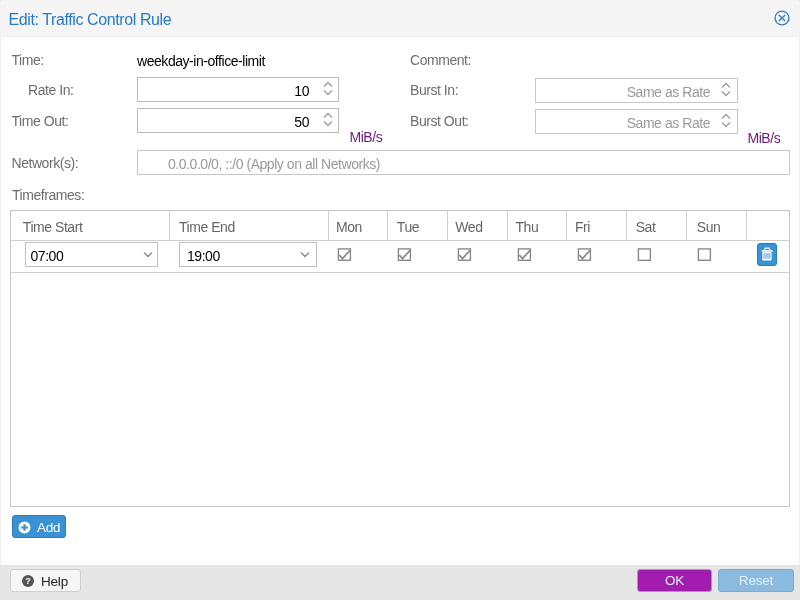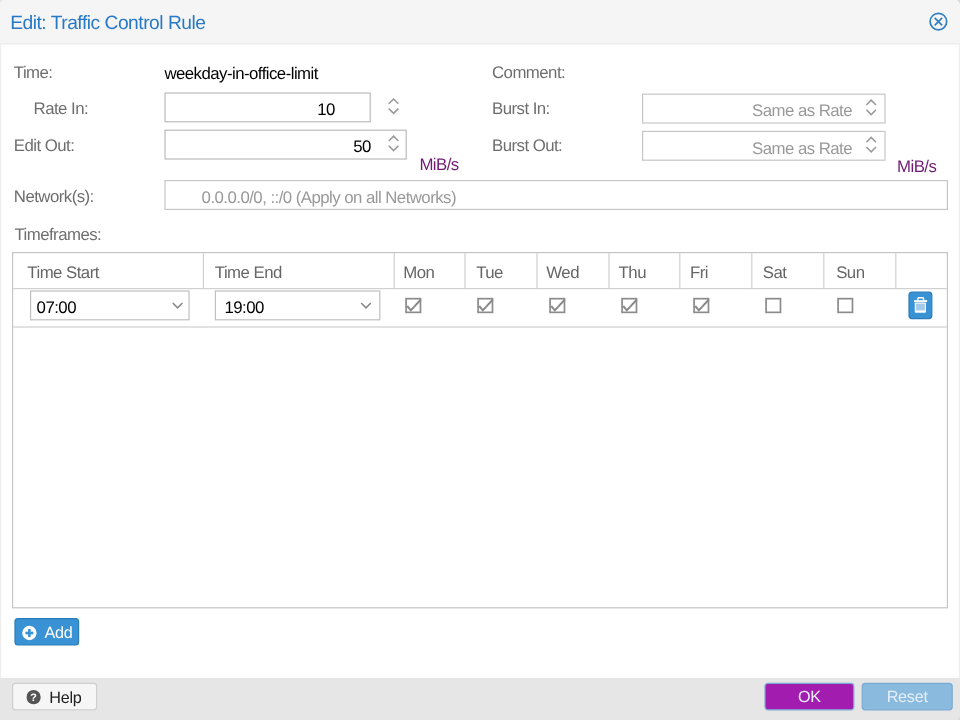--- a/index.html
+++ b/index.html
@@ -32,40 +32,40 @@
   <svg style="left:774px; top:10px;" width="16" height="16" viewBox="0 0 16 16">
     <circle cx="8" cy="8" r="6.9" fill="none" stroke="#2e7fc4" stroke-width="1.4"></circle>
     <path d="M4.9 4.9 L11.1 11.1 M11.1 4.9 L4.9 11.1" stroke="#2e7fc4" stroke-width="1.4"></path>
   </svg>
 
   <div class="lbl" style="left:11.5px; top:52px;">Time:</div>
   <div class="val" style="left:137px; top:52.5px;">weekday-in-office-limit</div>
   <div class="lbl" style="left:410px; top:52px;">Comment:</div>
 
   <div class="lbl" style="left:28px; top:82px;">Rate In:</div>
-  <div class="fld" style="left:137px; top:76.5px; width:172px; height:25px; border-color:#bbbbbb;">
+  <div class="fld" style="left:137px; top:76.5px; width:202px; height:25px; border-color:#bbbbbb;">
     <span class="txt" style="right:29px;">10</span>
   </div>
   <svg style="left:320px; top:79.5px;" width="16" height="17" viewBox="0 0 16 17">
     <path d="M4 6.5 L8 2.5 L12 6.5" fill="none" stroke="#9a9a9a" stroke-width="1.3"></path>
     <path d="M4 10.5 L8 14.5 L12 10.5" fill="none" stroke="#9a9a9a" stroke-width="1.3"></path>
   </svg>
   <div class="unit" style="left:349.5px; top:81.5px;">MiB/s</div>
 
   <div class="lbl" style="left:410px; top:82px;">Burst In:</div>
   <div class="fld" style="left:535px; top:78px; width:203px; height:24.5px; border-color:#c6c6c6;">
     <span class="txt ph" style="right:27px;">Same as Rate</span>
   </div>
   <svg style="left:718px; top:81px;" width="16" height="17" viewBox="0 0 16 17">
     <path d="M4 6.5 L8 2.5 L12 6.5" fill="none" stroke="#9a9a9a" stroke-width="1.3"></path>
     <path d="M4 10.5 L8 14.5 L12 10.5" fill="none" stroke="#9a9a9a" stroke-width="1.3"></path>
   </svg>
   <div class="unit" style="left:747.5px; top:83px;">MiB/s</div>
 
-  <div class="lbl" style="left:11.5px; top:113px;">Edit Out:</div>
+  <div class="lbl" style="left:11.5px; top:113px;">Time Out:</div>
   <div class="fld" style="left:137px; top:107.5px; width:202px; height:25px; border-color:#bbbbbb;">
     <span class="txt" style="right:29px;">50</span>
   </div>
   <svg style="left:320px; top:110.5px;" width="16" height="17" viewBox="0 0 16 17">
     <path d="M4 6.5 L8 2.5 L12 6.5" fill="none" stroke="#9a9a9a" stroke-width="1.3"></path>
     <path d="M4 10.5 L8 14.5 L12 10.5" fill="none" stroke="#9a9a9a" stroke-width="1.3"></path>
   </svg>
   <div class="unit" style="left:349.5px; top:113px;">MiB/s</div>
 
   <div class="lbl" style="left:410px; top:113px;">Burst Out:</div>

